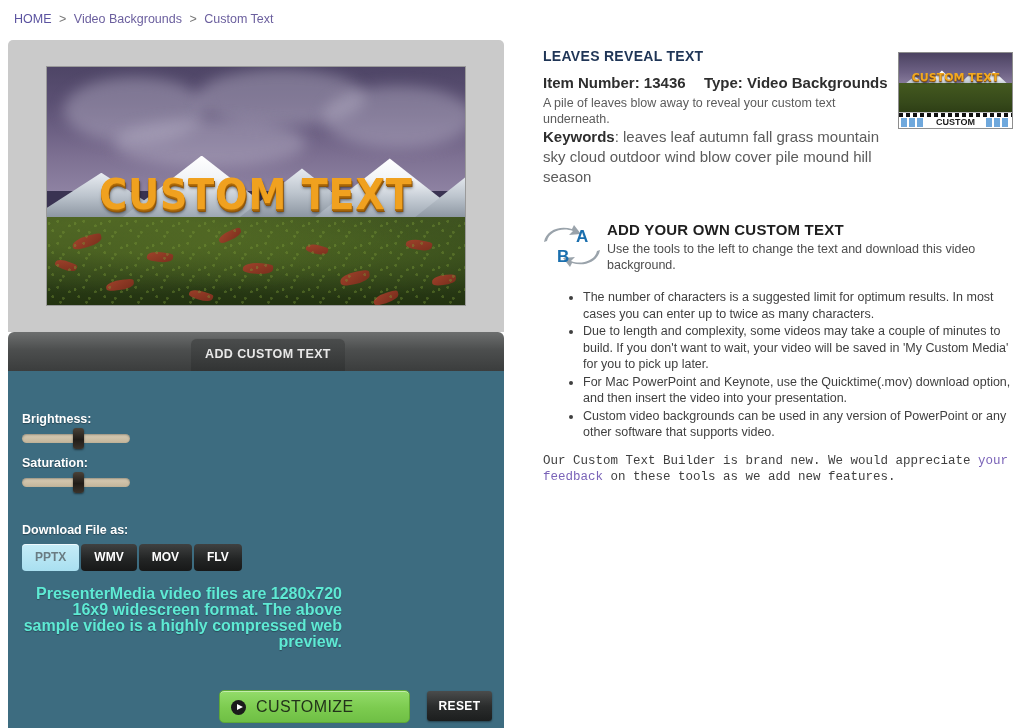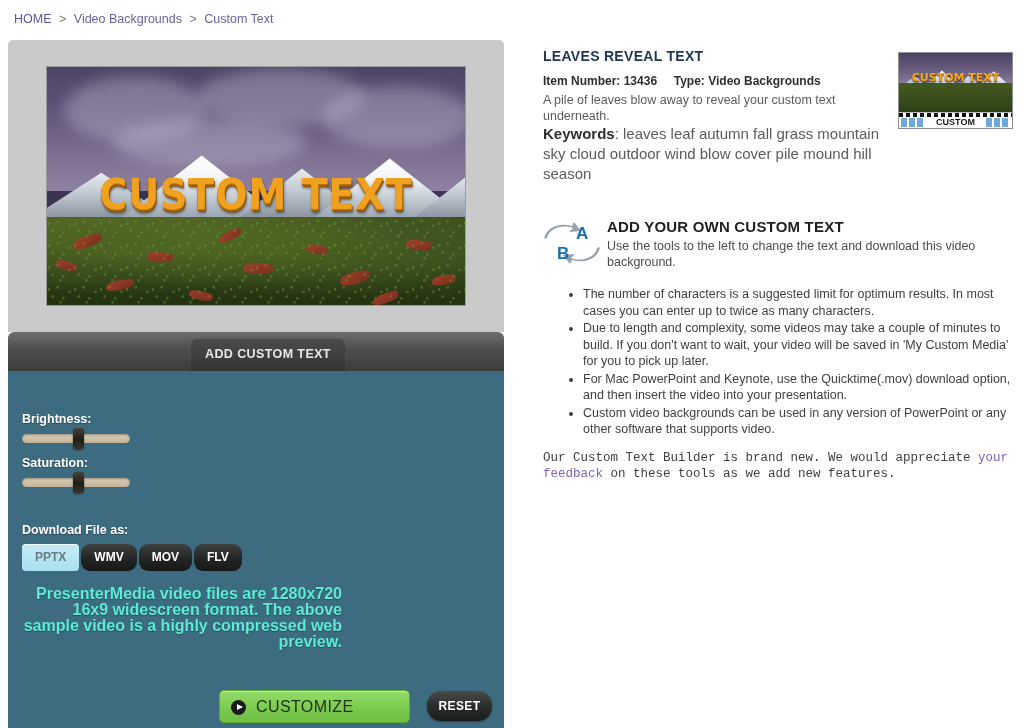--- a/index.html
+++ b/index.html
@@ -184,21 +184,20 @@
     text-align:center;
   }
   .fmt.on {
     background:linear-gradient(180deg,#c5ecf7 0%,#a9dff0 100%);
     color:#6a7c83;
     box-shadow:inset 0 1px 0 rgba(255,255,255,.7);
   }
   .fmt.off {
     background:linear-gradient(180deg,#3f4141 0%,#232525 55%,#171818 100%);
     color:#ffffff;
-    border-radius:9px;
   }
   #format-note {
     position:absolute; left:14px; top:215px; width:320px;
     font-size:16px; font-weight:bold; line-height:16px;
     color:#5eead4; text-shadow:0 1px 1px rgba(0,0,0,.3);text-align:right;
   }
 
   #customize-button {
     position:absolute; left:211px; top:319px;
     width:191px; height:33px;
@@ -222,40 +221,40 @@
   #customize-label {
     position:absolute; left:36px; top:0; right:24px;
     line-height:31px;
     font-size:16px; color:#22331a;
     letter-spacing:.4px;
   }
   #reset-button {
     position:absolute; left:419px; top:320px;
     width:65px; height:30px;
     background:linear-gradient(180deg,#4a4c4c 0%,#2a2c2c 52%,#1c1e1e 100%);
-    border-radius:14px;
+    border-radius:3px;
     color:#ffffff; font-size:12px; font-weight:bold;
     text-align:center; line-height:30px;
     letter-spacing:.4px;
     cursor:pointer;
     box-shadow:0 1px 2px rgba(0,0,0,.4);
   }
 
   
   #right-col {
     position:absolute; left:543px; top:48px;
     width:470px;
   }
   #item-title {
     font-size:14px; font-weight:bold; color:#1f3556;
     letter-spacing:.3px;
   }
   #item-meta {
     margin-top:10px;
-    font-size:12px; font-weight:bold; color:#2e2e2e;
+    font-size:15px; font-weight:bold; color:#2e2e2e;
   }
   #item-meta .gap { display:inline-block; width:10px; }
   #item-desc {
     margin-top:4px; width:340px;
     font-size:12.5px; line-height:16px; color:#5b5b5b;
   }
   #item-keywords {
     margin-top:0; width:345px;
     font-size:15px; line-height:20px; color:#5b5b5b;
   }

